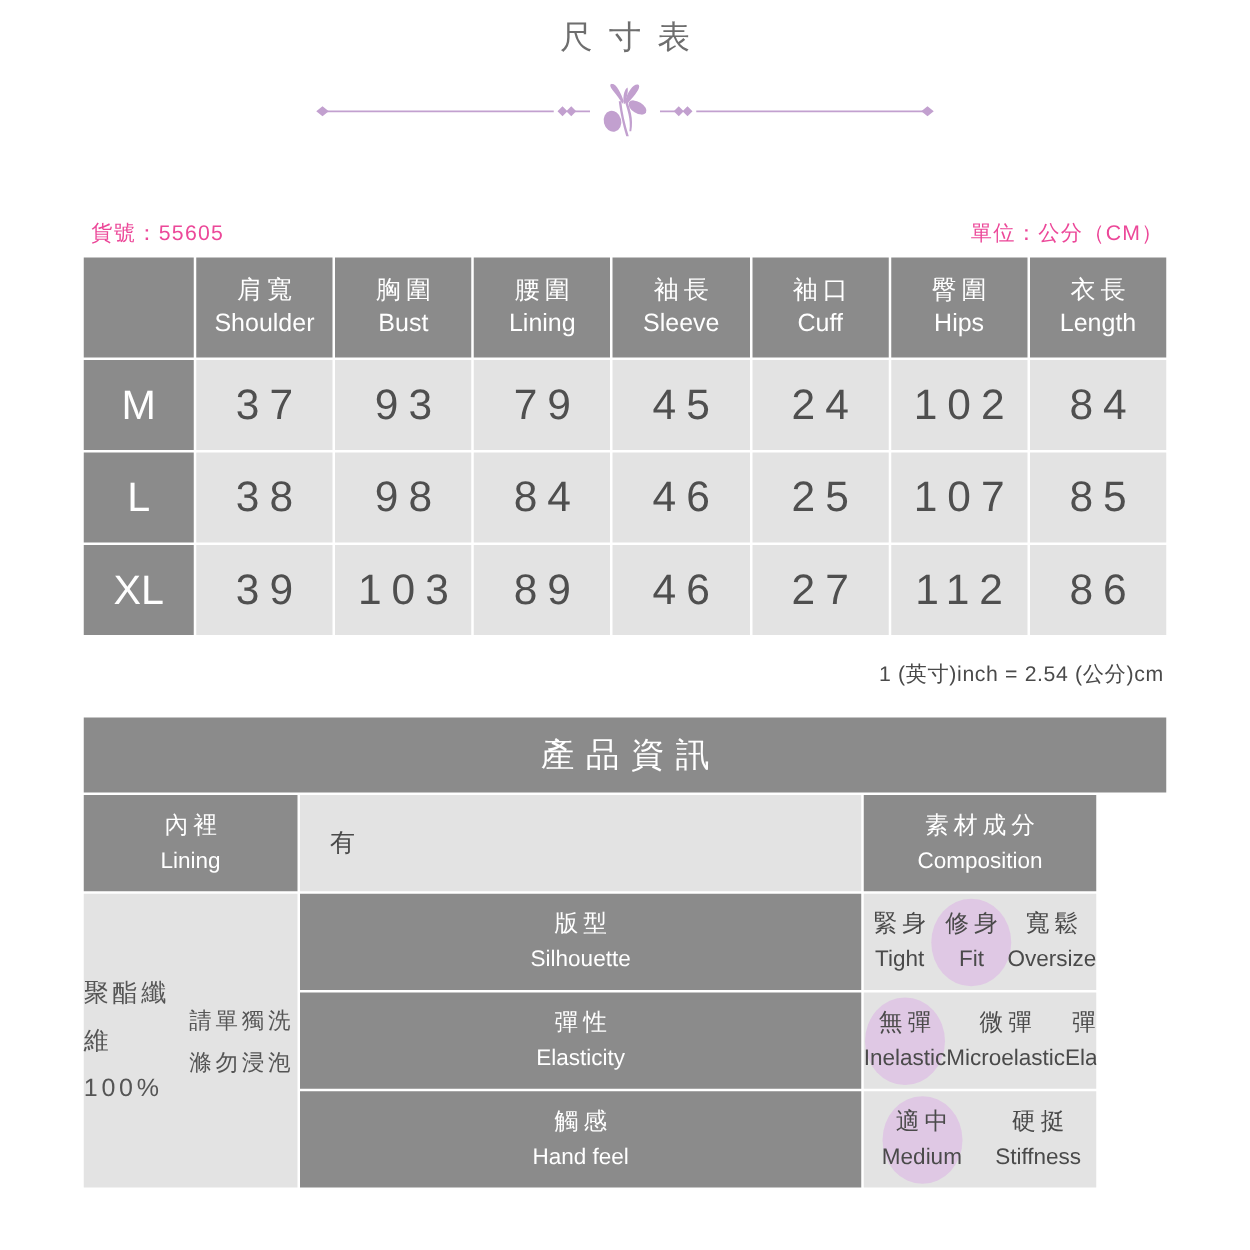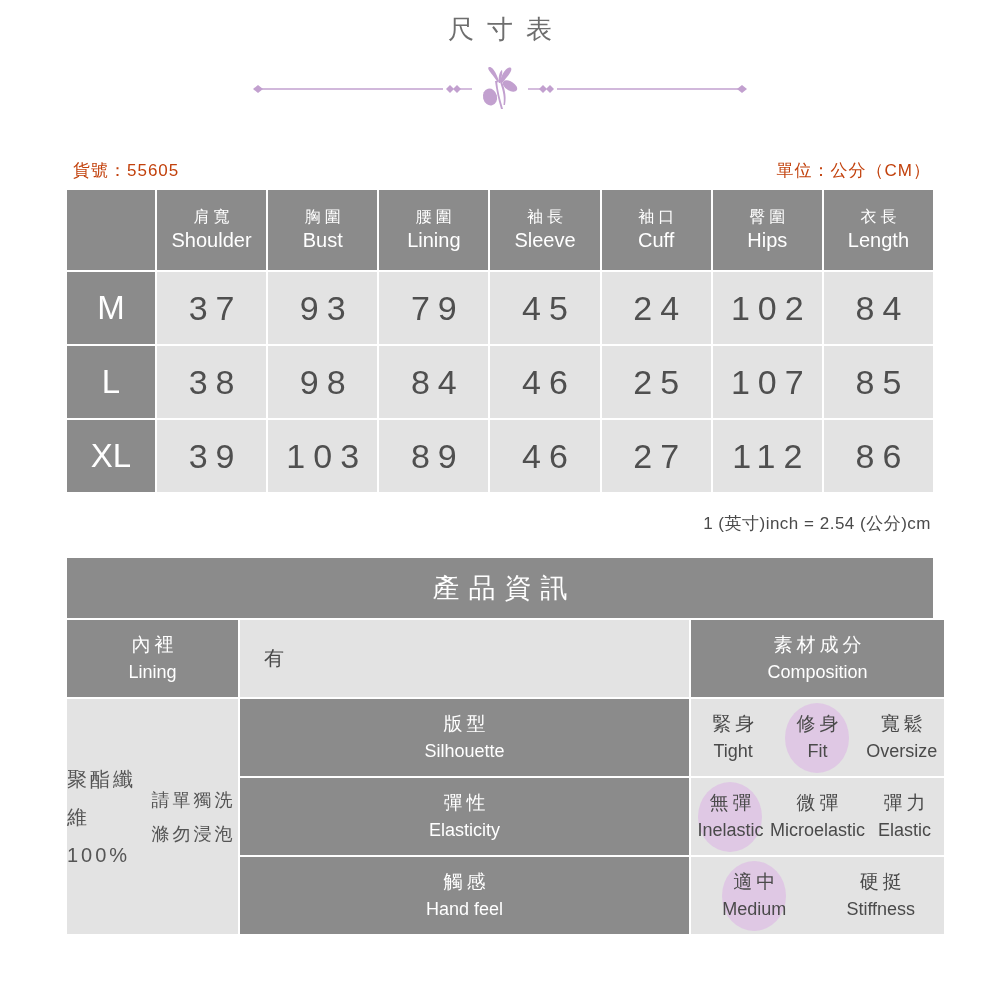--- a/index.html
+++ b/index.html
@@ -18,36 +18,36 @@
   }
   .title-en{
     text-align:center;font-size:24px;font-weight:300;color:#6b6b6b;
     letter-spacing:1px;margin-top:8px;
   }
   .divider{display:block;margin:22px auto 0 auto;}
 
   
   .meta-row{
     display:flex;justify-content:space-between;align-items:flex-end;
-    margin-top:40px;font-size:17px;color:#c2410c;letter-spacing:1px;
+    margin-top:56px;font-size:17px;color:#ec4899;letter-spacing:1px;
     padding:0 2px 8px 6px;
   }
 
   
   .size-table{
     display:grid;
     grid-template-columns:88px repeat(7,1fr);
     grid-template-rows:80px 72px 72px 72px;
     gap:2px;
     width:866px;
   }
   .cell{display:flex;flex-direction:column;align-items:center;justify-content:center;}
   .cell.head{background:#8b8b8b;color:#ffffff;}
   .cell.light{background:#e3e3e3;}
-  .col-zh{font-size:16px;letter-spacing:4px;text-indent:4px;line-height:1.35;}
+  .col-zh{font-size:20px;letter-spacing:4px;text-indent:4px;line-height:1.35;}
   .col-en{font-size:20px;font-weight:300;line-height:1.35;}
   .size-label{font-size:33px;font-weight:300;}
   .num{
     font-size:34px;font-weight:300;color:#4f4f4f;
     letter-spacing:8px;text-indent:8px;
   }
 
   
   .conv-note{
     text-align:right;font-size:17px;color:#4a4a4a;margin-top:20px;
@@ -57,21 +57,21 @@
   
   .pi-bar{
     margin-top:23px;height:60px;background:#8b8b8b;color:#ffffff;
     display:flex;align-items:center;justify-content:center;
     font-size:27px;letter-spacing:9px;text-indent:9px;font-weight:300;
   }
   .pi-table{
     display:grid;
     grid-template-columns:171px 449px 1fr;
     grid-template-rows:repeat(4,77px);
-    gap:2px;width:877px;margin-top:2px;
+    gap:2px;width:810px;margin-top:2px;
   }
   .pi-label{background:#8b8b8b;color:#ffffff;display:flex;flex-direction:column;
     align-items:center;justify-content:center;}
   .pi-label .zh{font-size:19px;letter-spacing:4px;text-indent:4px;line-height:1.5;}
   .pi-label .en{font-size:18px;font-weight:300;line-height:1.5;}
   .pi-value{background:#e3e3e3;display:flex;align-items:center;
     font-size:20px;color:#4a4a4a;padding-left:24px;letter-spacing:2px;}
   .pi-options{background:#e3e3e3;display:flex;align-items:stretch;overflow:hidden;}
   .option{
     position:relative;flex:1;display:flex;flex-direction:column;

